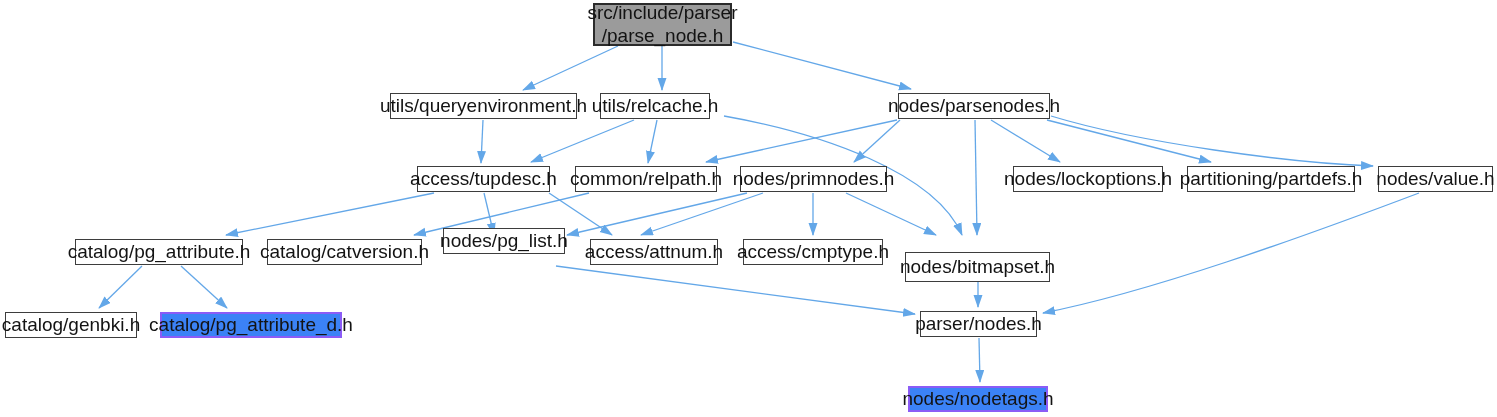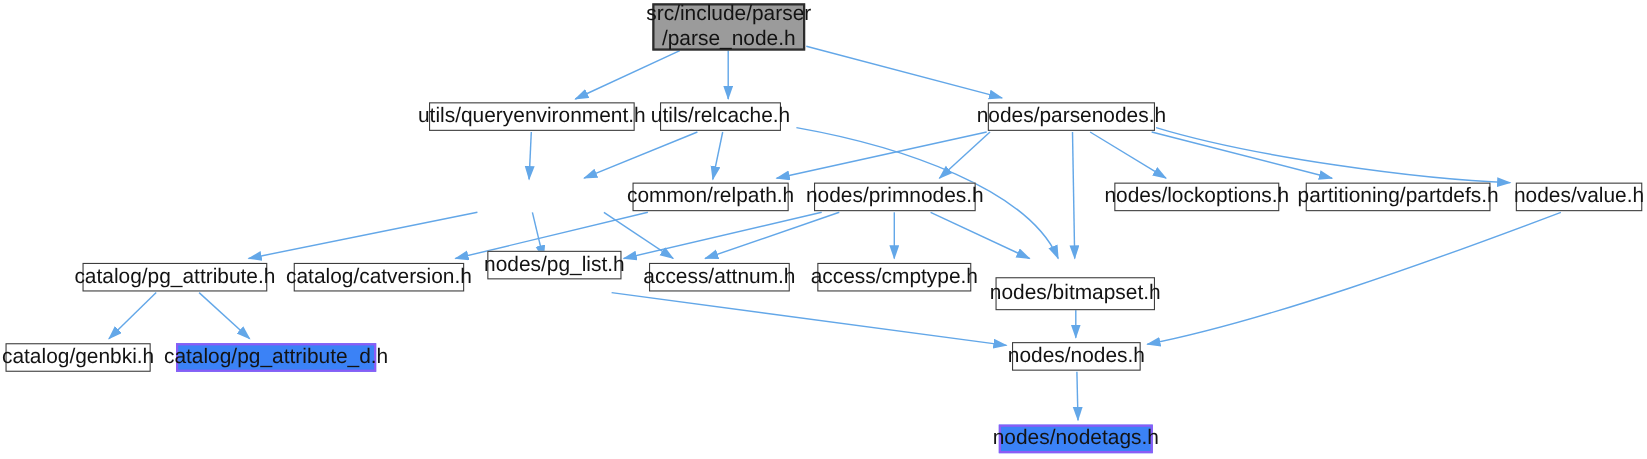--- a/index.html
+++ b/index.html
@@ -68,32 +68,33 @@
 
     <path class="edge" marker-end="url(#arrow)" d="M979,338 L980,382"></path>
   </svg>
 
   <div class="node root" style="left:593px;top:3px;width:139px;height:43px;">src/include/parser
 /parse_node.h</div>
   <div class="node" style="left:390px;top:93px;width:187px;height:26px;">utils/queryenvironment.h</div>
   <div class="node" style="left:600px;top:93px;width:110px;height:26px;">utils/relcache.h</div>
   <div class="node" style="left:898px;top:93px;width:152px;height:26px;">nodes/parsenodes.h</div>
 
+  <div class="node" style="left:417px;top:166px;width:133px;height:26px;">access/tupdesc.h</div>
   <div class="node" style="left:575px;top:166px;width:142px;height:26px;">common/relpath.h</div>
   <div class="node" style="left:740px;top:166px;width:147px;height:26px;">nodes/primnodes.h</div>
   <div class="node" style="left:1013px;top:166px;width:150px;height:26px;">nodes/lockoptions.h</div>
   <div class="node" style="left:1187px;top:166px;width:168px;height:26px;">partitioning/partdefs.h</div>
   <div class="node" style="left:1378px;top:166px;width:115px;height:26px;">nodes/value.h</div>
 
   <div class="node" style="left:75px;top:239px;width:168px;height:26px;">catalog/pg_attribute.h</div>
   <div class="node" style="left:267px;top:239px;width:155px;height:26px;">catalog/catversion.h</div>
   <div class="node" style="left:443px;top:228px;width:122px;height:26px;">nodes/pg_list.h</div>
   <div class="node" style="left:590px;top:239px;width:128px;height:26px;">access/attnum.h</div>
   <div class="node" style="left:743px;top:239px;width:140px;height:26px;">access/cmptype.h</div>
   <div class="node" style="left:905px;top:252px;width:145px;height:30px;">nodes/bitmapset.h</div>
 
   <div class="node" style="left:5px;top:312px;width:132px;height:26px;">catalog/genbki.h</div>
   <div class="node gray" style="left:160px;top:312px;width:182px;height:26px;">catalog/pg_attribute_d.h</div>
-  <div class="node" style="left:920px;top:311px;width:117px;height:26px;">nodes/nodes.h</div>
+  <div class="node" style="left:920px;top:311px;width:117px;height:26px;">parser/nodes.h</div>
 
   <div class="node gray" style="left:908px;top:386px;width:140px;height:26px;">nodes/nodetags.h</div>
 
 </div>
 
 </body></html>

